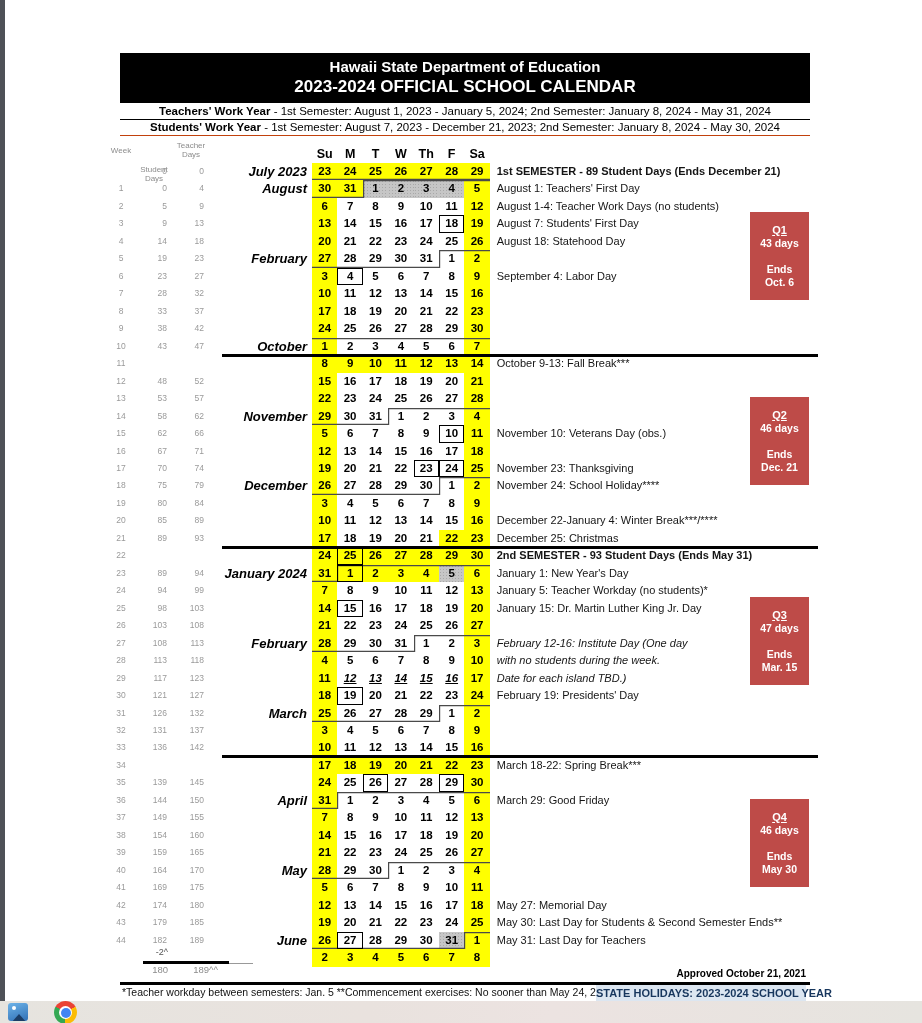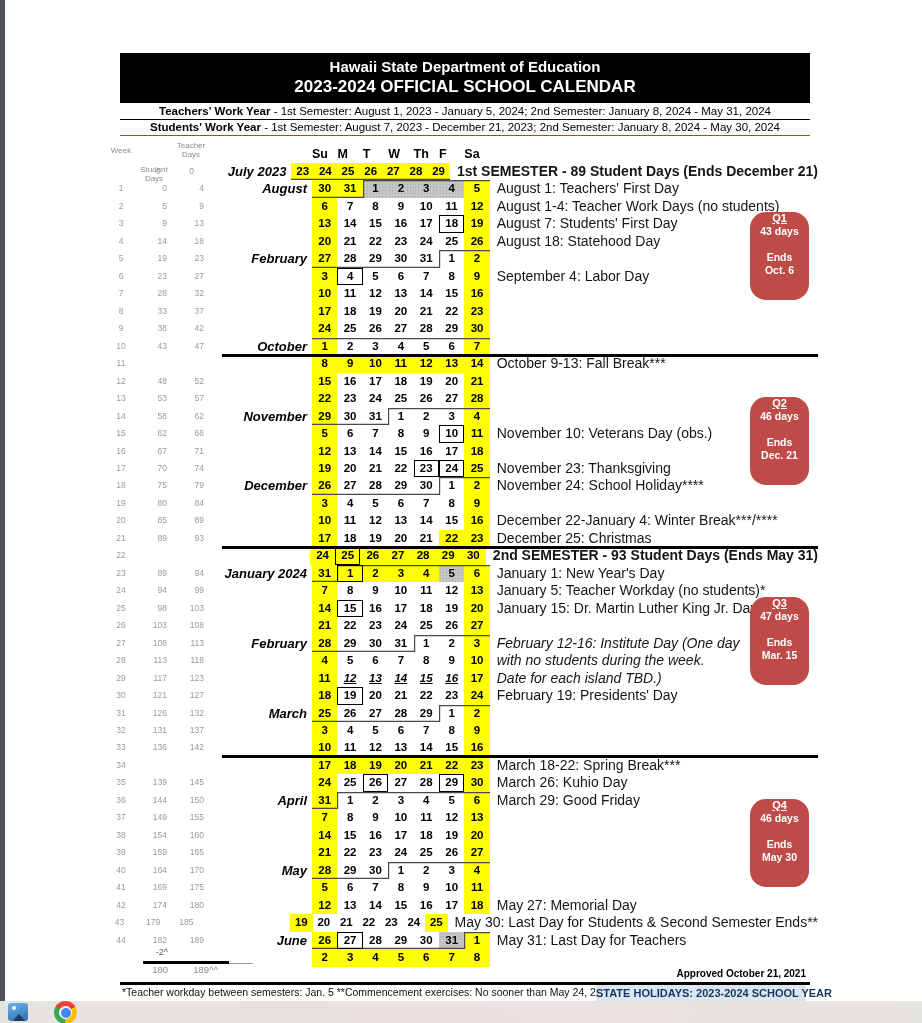--- a/index.html
+++ b/index.html
@@ -14,46 +14,46 @@
   #workyear{position:absolute;left:120px;top:104px;width:690px;border-bottom:1px solid #c2410c;}
   .wy-line{font-size:11.5px;text-align:center;height:15px;line-height:15px;color:#000;white-space:nowrap;}
   .wy-line:first-child{border-bottom:1px solid #000;}
   .wy-label{font-weight:bold;}
   
   .colhead{position:absolute;color:#8c8c8c;font-size:8px;line-height:8.5px;text-align:center;}
   #head-week{left:106px;top:147px;width:30px;}
   #head-student{left:136px;top:142px;width:36px;margin-top:24px;}
   #head-teacher{left:172px;top:142px;width:38px;}
   #dow-row{position:absolute;left:312px;top:146px;height:17px;display:flex;}
-  .dow{width:25.4px;font-weight:bold;font-size:12.5px;line-height:17px;color:#000;}
+  .dow{width:25.4px;text-align:center;font-weight:bold;font-size:12.5px;line-height:17px;color:#000;}
   
   #calendar-grid{position:absolute;left:108px;top:163px;width:710px;}
   .cal-row{position:relative;display:flex;height:17.48px;line-height:17.48px;}
   .wk{width:26px;text-align:center;font-size:8.5px;color:#9a9a9a;}
   .sd{width:36px;text-align:right;padding-right:3px;font-size:8.5px;color:#9a9a9a;box-sizing:border-box;}
   .td2{width:38px;text-align:right;padding-right:4px;font-size:8.5px;color:#9a9a9a;box-sizing:border-box;}
   .mo{width:104px;text-align:right;padding-right:5px;font-weight:bold;font-style:italic;
       font-size:13px;color:#000;box-sizing:border-box;white-space:nowrap;}
   .day{width:25.4px;text-align:center;font-weight:bold;font-size:11.5px;color:#000;box-sizing:border-box;}
   .day.y{background:#ffff00;}
   .day.g{background:#c6c6c6;background-image:radial-gradient(circle,#a8a8a8 0.6px,transparent 0.7px);
       background-size:3px 3px;}
   .day.b{outline:1.7px solid #000;outline-offset:-1.8px;}
   .day.iu{font-style:italic;text-decoration:underline;}
   .day.ob{box-shadow:inset 0 -1.2px 0 #4a4a4a;}
   .day.nt{box-shadow:inset 0 1.2px 0 #4a4a4a;}
   .day.nt.nl{box-shadow:inset 1.2px 1.2px 0 #4a4a4a;}
-  .note{flex:1;padding-left:7px;font-size:14px;color:#151515;white-space:nowrap;overflow:visible;}
+  .note{flex:1;padding-left:7px;font-size:11px;color:#151515;white-space:nowrap;overflow:visible;}
   .note.bold{font-weight:bold;}
   .note.italic{font-style:italic;}
   .cal-row.qline::after{content:"";position:absolute;left:114px;width:596px;bottom:-1.5px;height:3px;
       background:#000;z-index:5;}
   
   .qbox{position:absolute;left:750px;width:59px;height:88px;background:#be4b48;color:#fff;
-      text-align:center;font-size:10.5px;font-weight:bold;line-height:13px;box-sizing:border-box;padding-top:0;border-radius:16px;}
+      text-align:center;font-size:10.5px;font-weight:bold;line-height:13px;box-sizing:border-box;padding-top:12px;}
   .qbox .qlabel{text-decoration:underline;font-size:11px;}
   .qbox .qgap{height:13px;}
   
   #minus2{position:absolute;left:120px;top:947px;width:48px;text-align:right;font-size:9px;color:#555;}
   #totline{position:absolute;left:143px;top:961px;width:86px;height:2.5px;background:#000;}
   #totline-ext{position:absolute;left:229px;top:962.5px;width:24px;height:1px;background:#999;}
   #total-student{position:absolute;left:120px;top:964px;width:48px;text-align:right;font-size:9.5px;color:#8c8c8c;}
   #total-teacher{position:absolute;left:168px;top:964px;width:50px;text-align:right;font-size:9.5px;color:#8c8c8c;}
   #approved{position:absolute;left:580px;top:968px;width:226px;text-align:right;
       font-size:10px;font-weight:bold;color:#000;}
@@ -601,21 +601,20 @@
         <div class="sd">139</div>
         <div class="td2">145</div>
         <div class="mo"></div>
         <div class="day y">24</div>
         <div class="day">25</div>
         <div class="day b">26</div>
         <div class="day">27</div>
         <div class="day">28</div>
         <div class="day b">29</div>
         <div class="day y">30</div>
-        <div class="note">March 26: Kuhio Day</div>
       </div>
       <div class="cal-row">
         <div class="wk">36</div>
         <div class="sd">144</div>
         <div class="td2">150</div>
         <div class="mo">April</div>
         <div class="day y ob">31</div>
         <div class="day nt nl">1</div>
         <div class="day nt">2</div>
         <div class="day nt">3</div>

